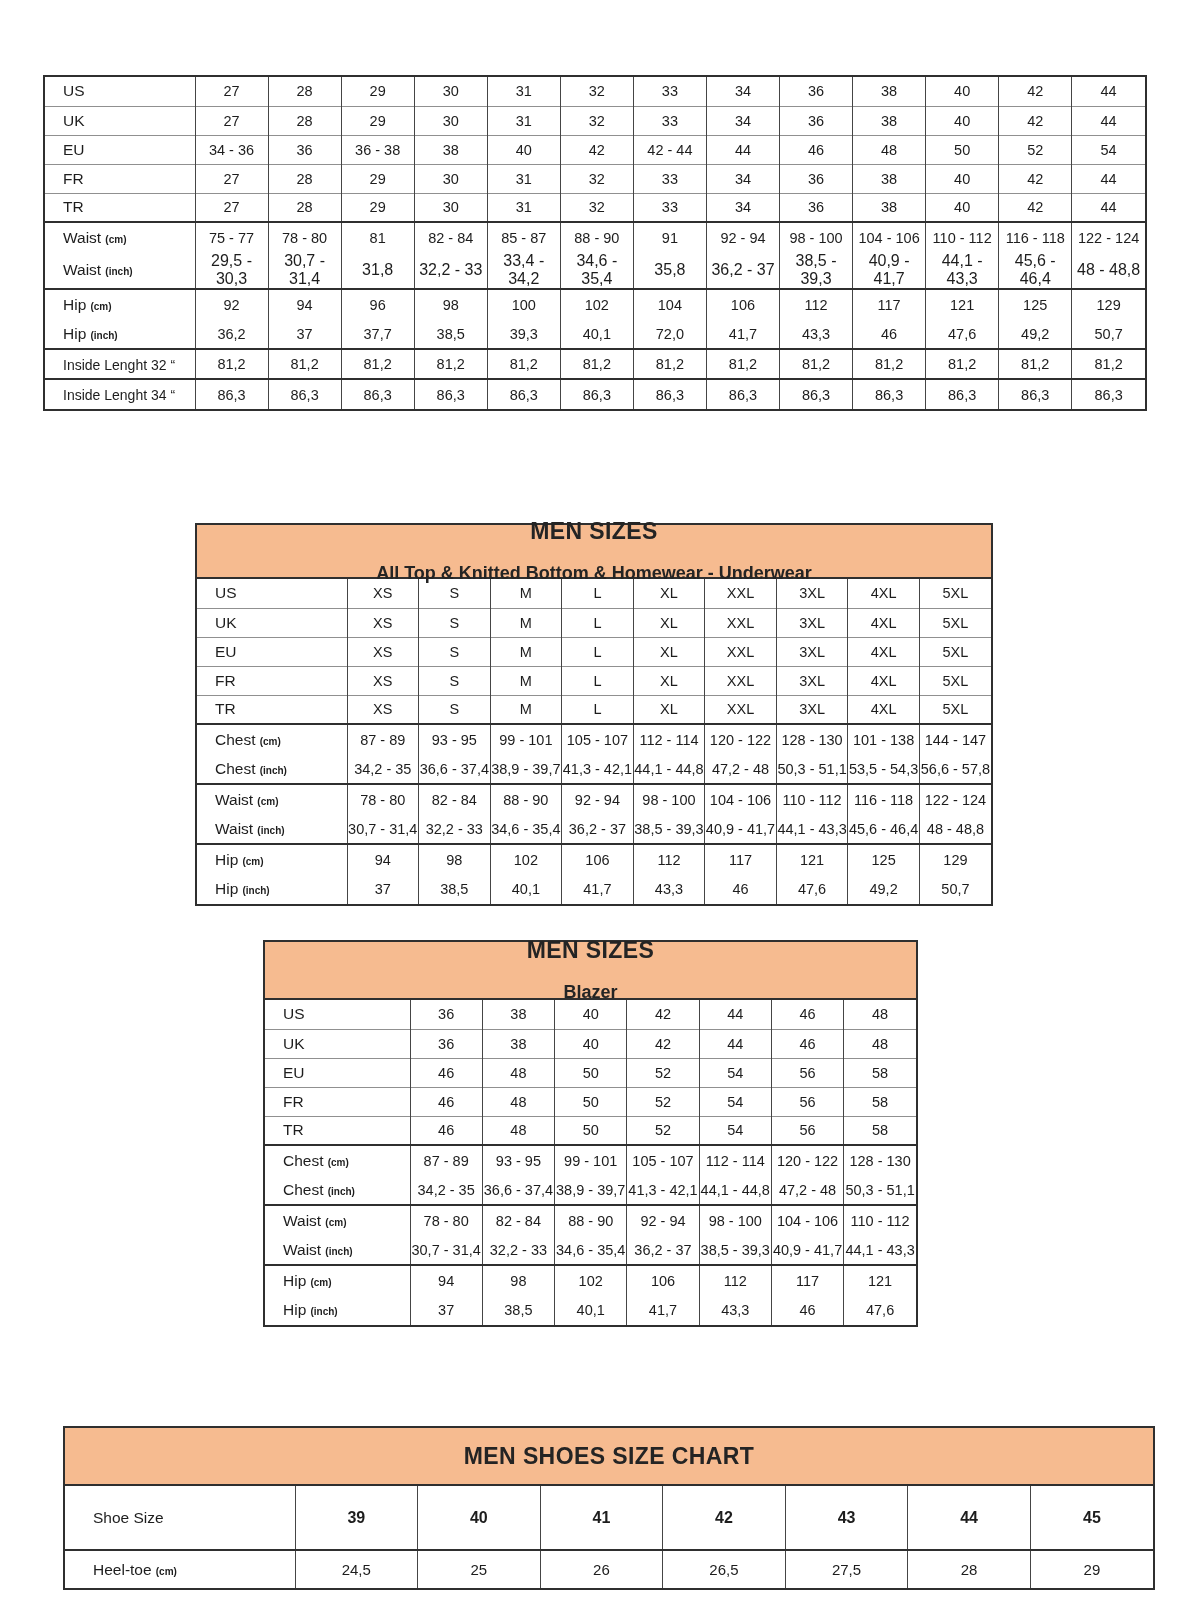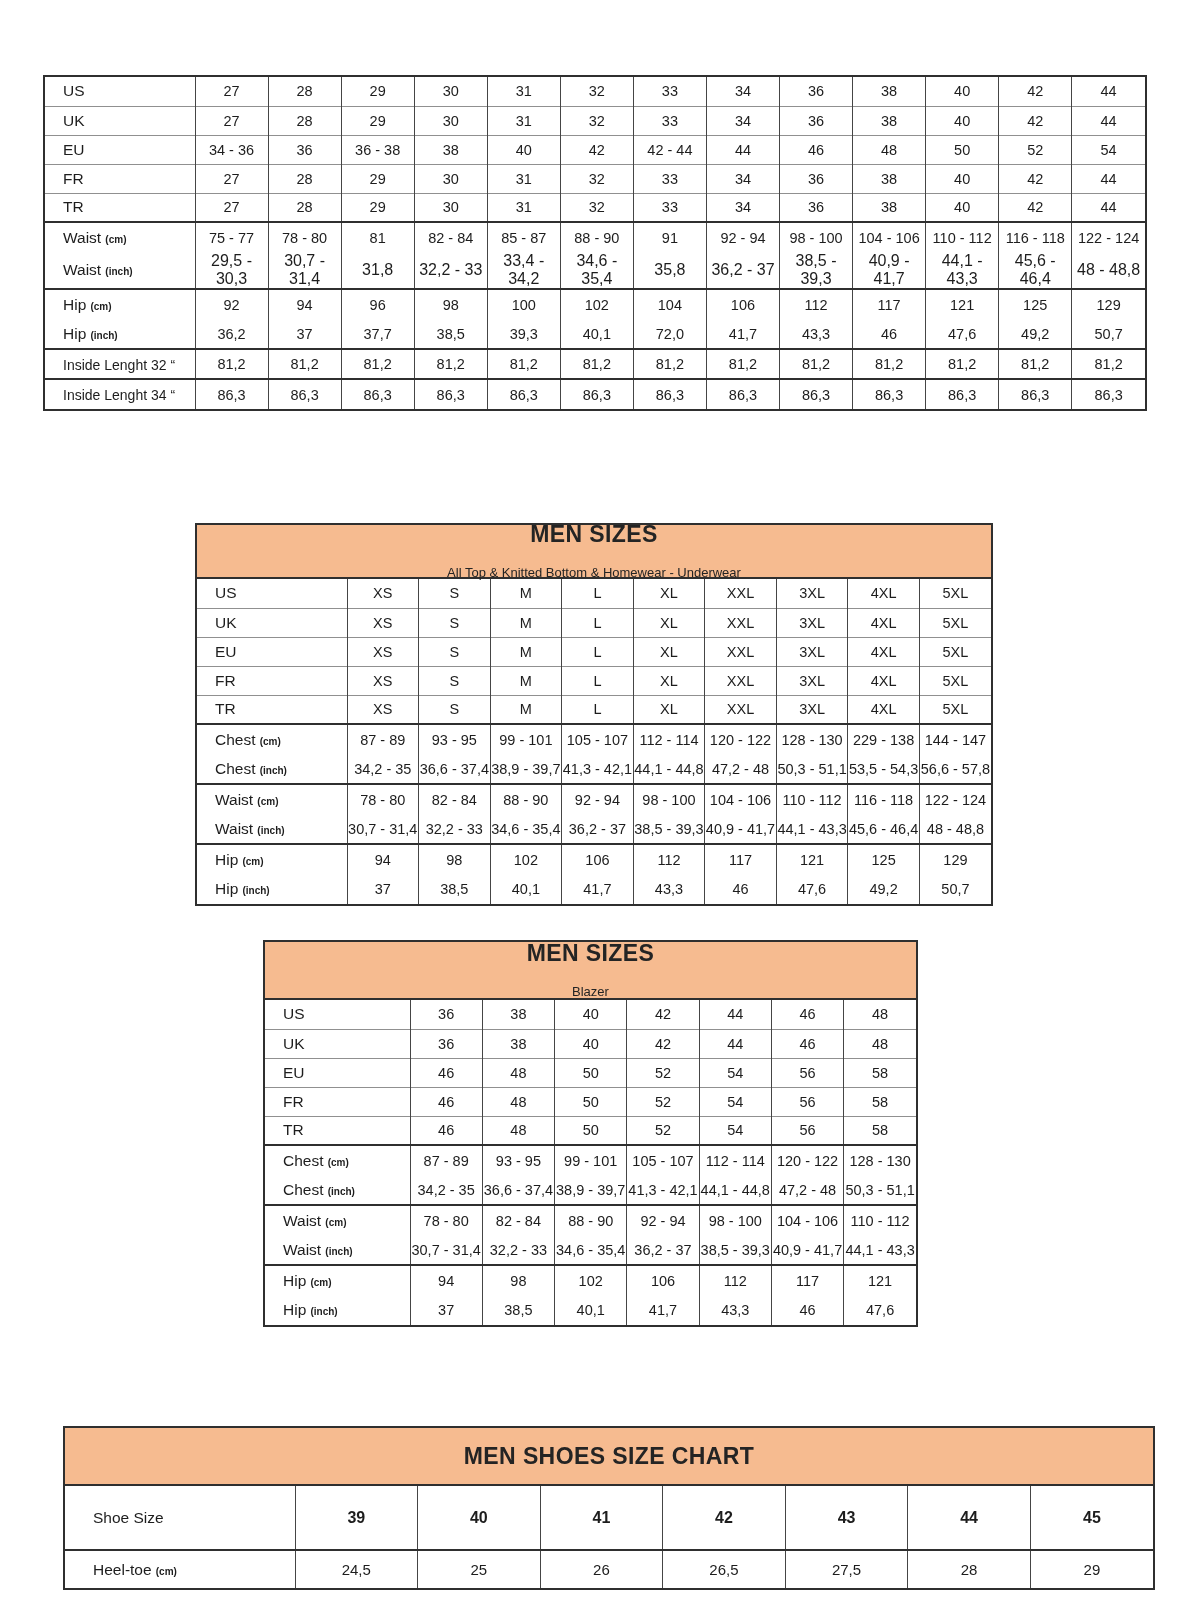--- a/index.html
+++ b/index.html
@@ -10,21 +10,21 @@
     --text:#1D1D1D;
   }
   *{box-sizing:border-box}
   body{margin:0;background:#ffffff;font-family:"Liberation Sans",sans-serif;color:var(--text)}
   #page{position:relative;width:1200px;height:1605px;background:#ffffff;overflow:hidden}
 
   .size-table{position:absolute;border:2px solid var(--bdark);background:#fff}
   .band{background:var(--peach);border-bottom:2px solid var(--bdark);
         display:flex;flex-direction:column;align-items:center;justify-content:center;line-height:1.15}
   .band-title{font-weight:bold;font-size:23px;letter-spacing:.4px;color:#242424}
-  .band-subtitle{font-weight:normal;font-size:13px;margin-top:18px;color:#242424}
+  .band-subtitle{font-weight:bold;font-size:18px;margin-top:18px;color:#242424}
 
   table{border-collapse:collapse;width:100%;table-layout:fixed}
   td{vertical-align:middle;text-align:center;font-size:15px;padding:0;color:var(--text)}
   td.label{text-align:left;padding-left:18px;overflow:hidden;white-space:nowrap}
   .label-text{font-weight:normal;font-size:15.5px}
   .unit{font-weight:bold;font-size:10px}
   td.val.small{font-size:12.5px}
   td.val.boldv{font-weight:bold;font-size:16px}
 
   td:not(:first-child){border-left:1px solid var(--vline)}
@@ -348,21 +348,21 @@
           </tr>
           <tr class="group-top">
             <td class="label"><span class="label-text">Chest</span> <span class="unit">(cm)</span></td>
             <td class="val">87 - 89</td>
             <td class="val">93 - 95</td>
             <td class="val">99 - 101</td>
             <td class="val">105 - 107</td>
             <td class="val">112 - 114</td>
             <td class="val">120 - 122</td>
             <td class="val">128 - 130</td>
-            <td class="val">229 - 138</td>
+            <td class="val">101 - 138</td>
             <td class="val">144 - 147</td>
           </tr>
           <tr class="group-bottom">
             <td class="label"><span class="label-text">Chest</span> <span class="unit">(inch)</span></td>
             <td class="val small">34,2 - 35</td>
             <td class="val small">36,6 - 37,4</td>
             <td class="val small">38,9 - 39,7</td>
             <td class="val small">41,3 - 42,1</td>
             <td class="val small">44,1 - 44,8</td>
             <td class="val small">47,2 - 48</td>

